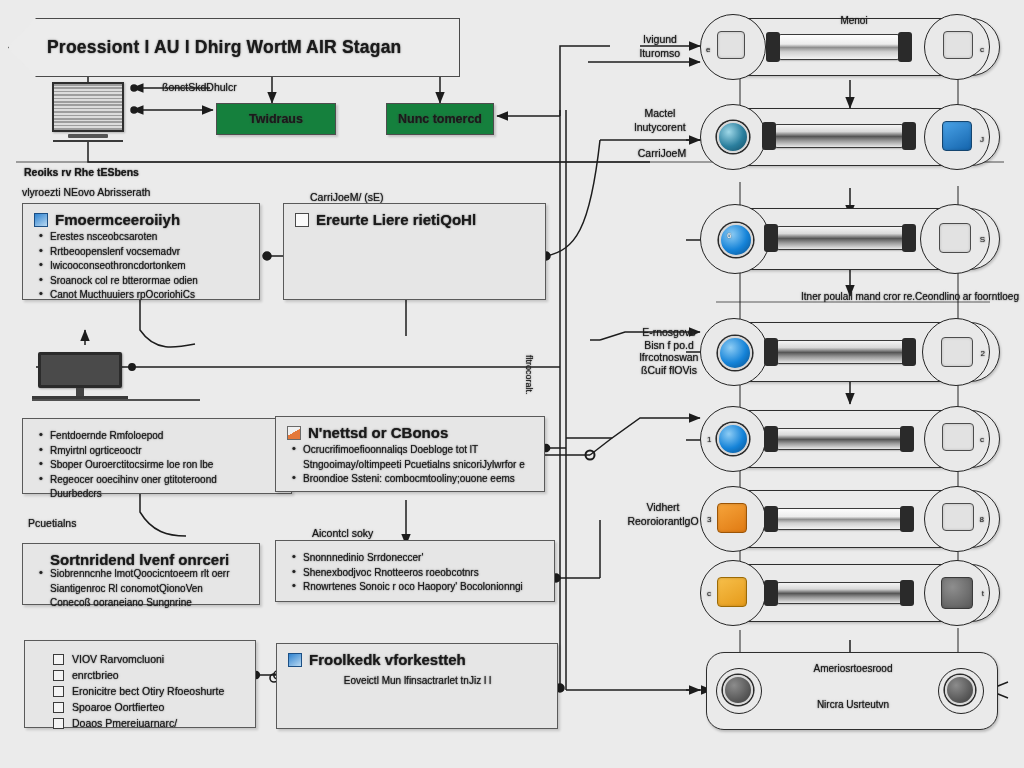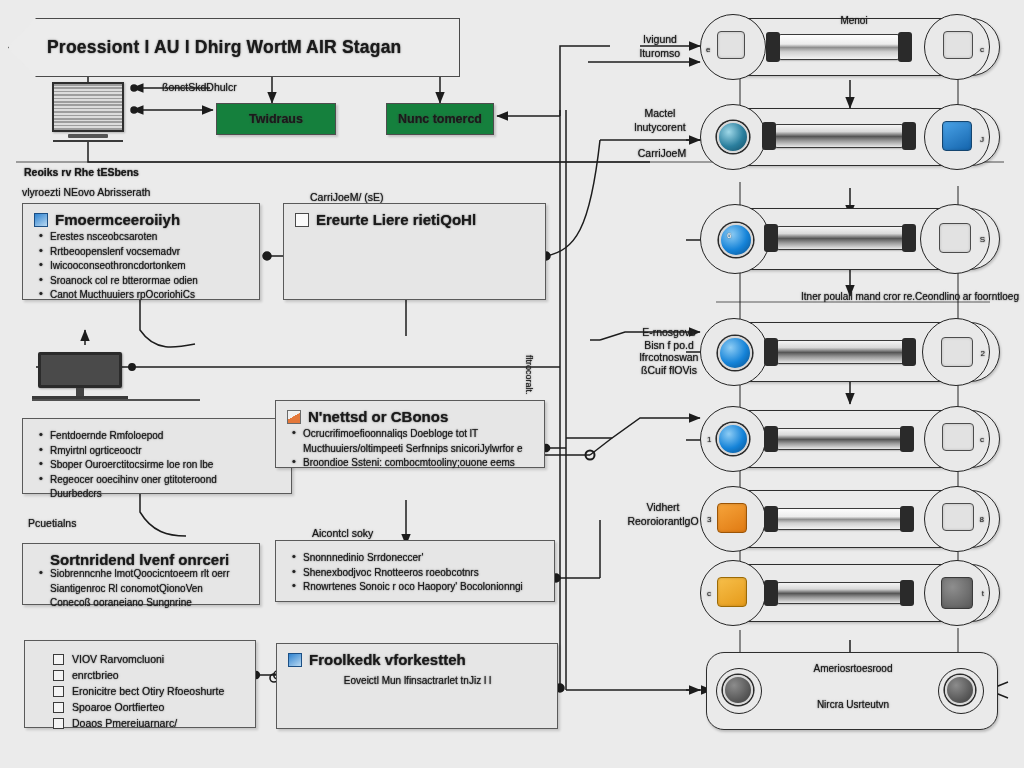--- a/index.html
+++ b/index.html
@@ -311,28 +311,28 @@
   <div class="panel" style="left:22px;top:418px;width:270px;height:76px;">
     <ul class="bullets">
       <li class="ink soft">Fentdoernde Rmfoloepod</li>
       <li class="ink soft">Rmyirtnl ogrticeooctr</li>
       <li class="ink soft">Sboper Ouroerctitocsirme loe ron lbe</li>
       <li class="ink soft">Regeocer ooecihinv oner gtitoteroond</li>
       <li class="ink soft nobul">Duurbedcrs</li>
     </ul>
   </div>
 
-  <div class="panel" style="left:275px;top:400px;width:270px;height:68px;">
+  <div class="panel" style="left:275px;top:416px;width:270px;height:76px;">
     <div class="panel-head">
       <span class="mini orange"></span>
       <span class="panel-title ink soft">N'nettsd or CBonos</span>
     </div>
     <ul class="bullets">
       <li class="ink soft">Ocrucrifimoefioonnaliqs Doebloge tot lT</li>
-      <li class="ink soft nobul">Mucthuuiers/oltimpeeti Serfnnips snicoriJylwrfor e</li>
+      <li class="ink soft nobul">Stngooimay/oltimpeeti Pcuetialns snicoriJylwrfor e</li>
       <li class="ink soft">Broondioe Ssteni: combocmtooliny;ouone eems</li>
     </ul>
   </div>
 
   <div class="cap ink soft" style="left:28px;top:516px;">Pcuetialns</div>
   <div class="cap ink soft" style="left:312px;top:526px;">Aicontcl soky</div>
 
   <div class="panel" style="left:22px;top:543px;width:238px;height:62px;">
     <div class="panel-title ink soft" style="padding-left:16px;margin-bottom:1px;">Sortnridend lvenf onrceri</div>
     <ul class="bullets">

